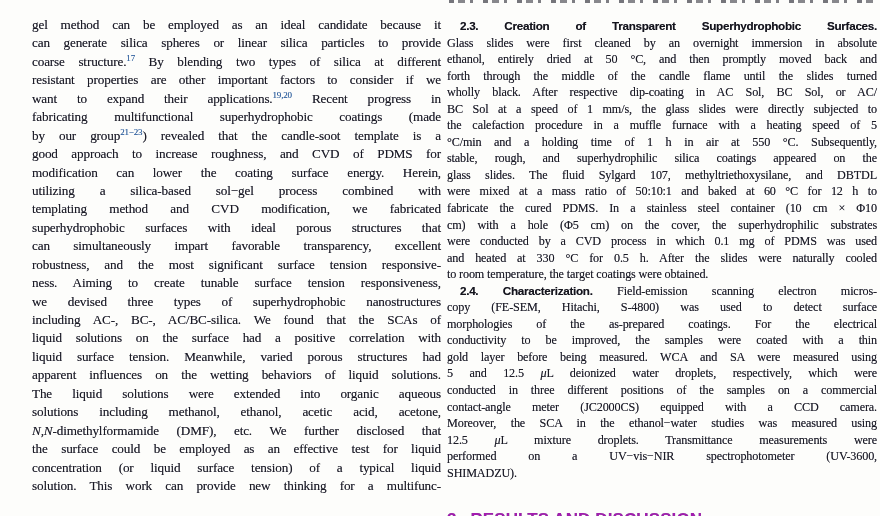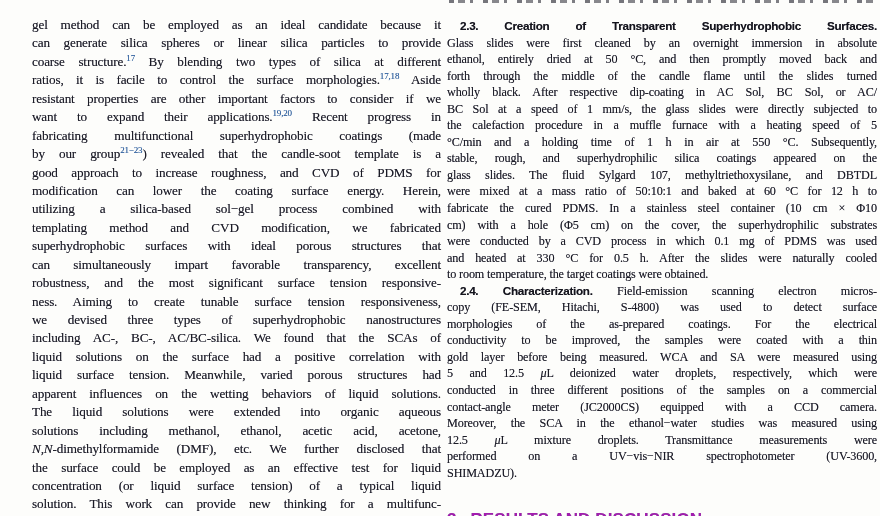--- a/index.html
+++ b/index.html
@@ -64,21 +64,20 @@
 </style>
 </head>
 <body>
 
 <div id="cut-strip"></div>
 
 <div id="left-col" class="column">
     <div class="line just"><span class="seg-n">gel method can be employed as an ideal candidate because it</span></div>
     <div class="line just"><span class="seg-n">can generate silica spheres or linear silica particles to provide</span></div>
     <div class="line just"><span class="seg-n">coarse structure.</span><span class="seg-r">17</span><span class="seg-n"> By blending two types of silica at different</span></div>
-    <div class="line just"><span class="seg-n">ratios, it is facile to control the surface morphologies.</span><span class="seg-r">17,18</span><span class="seg-n"> Aside</span></div>
     <div class="line just"><span class="seg-n">resistant properties are other important factors to consider if we</span></div>
     <div class="line just"><span class="seg-n">want to expand their applications.</span><span class="seg-r">19,20</span><span class="seg-n"> Recent progress in</span></div>
     <div class="line just"><span class="seg-n">fabricating multifunctional superhydrophobic coatings (made</span></div>
     <div class="line just"><span class="seg-n">by our group</span><span class="seg-r">21−23</span><span class="seg-n">) revealed that the candle-soot template is a</span></div>
     <div class="line just"><span class="seg-n">good approach to increase roughness, and CVD of PDMS for</span></div>
     <div class="line just"><span class="seg-n">modification can lower the coating surface energy. Herein,</span></div>
     <div class="line just"><span class="seg-n">utilizing a silica-based sol−gel process combined with</span></div>
     <div class="line just"><span class="seg-n">templating method and CVD modification, we fabricated</span></div>
     <div class="line just"><span class="seg-n">superhydrophobic surfaces with ideal porous structures that</span></div>
     <div class="line just"><span class="seg-n">can simultaneously impart favorable transparency, excellent</span></div>

